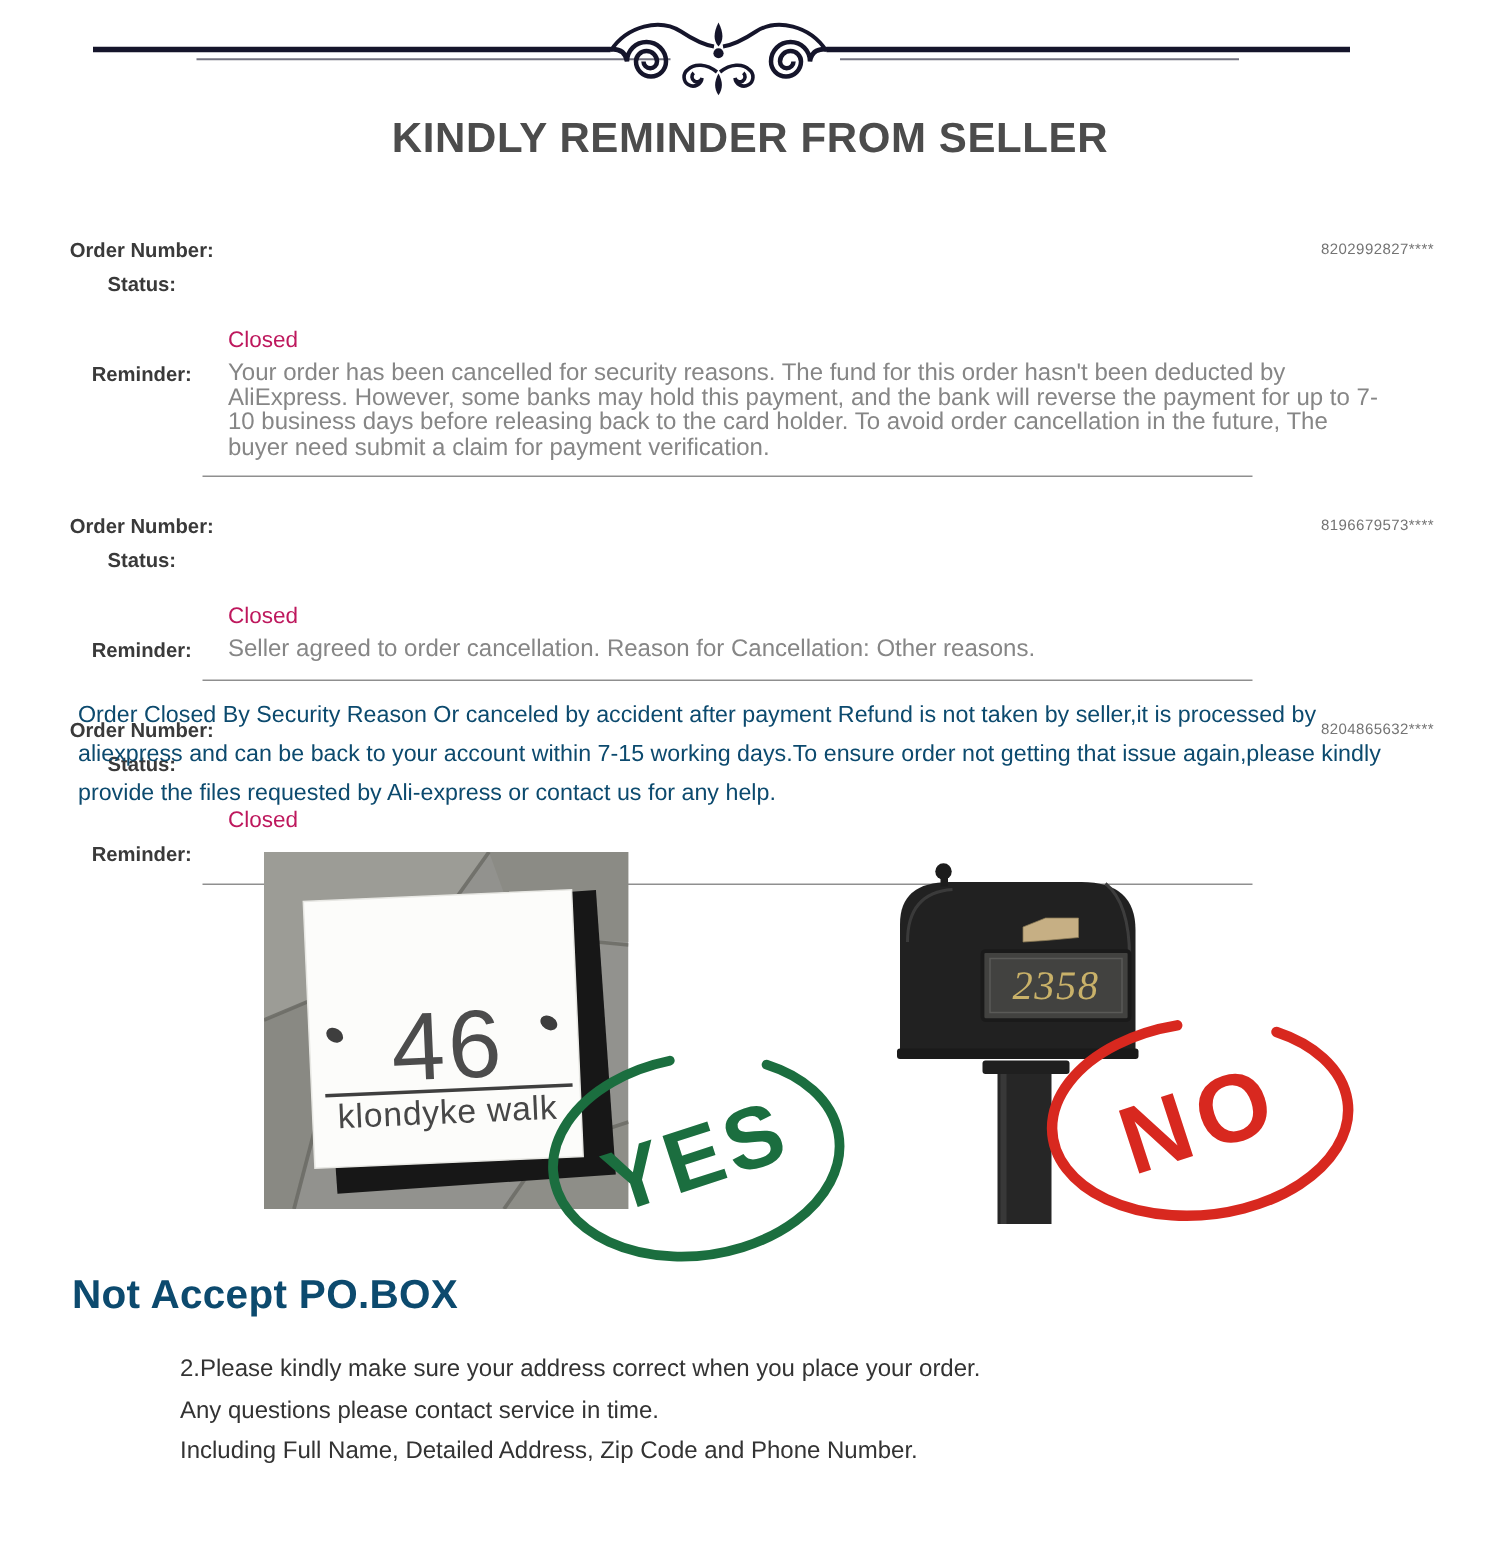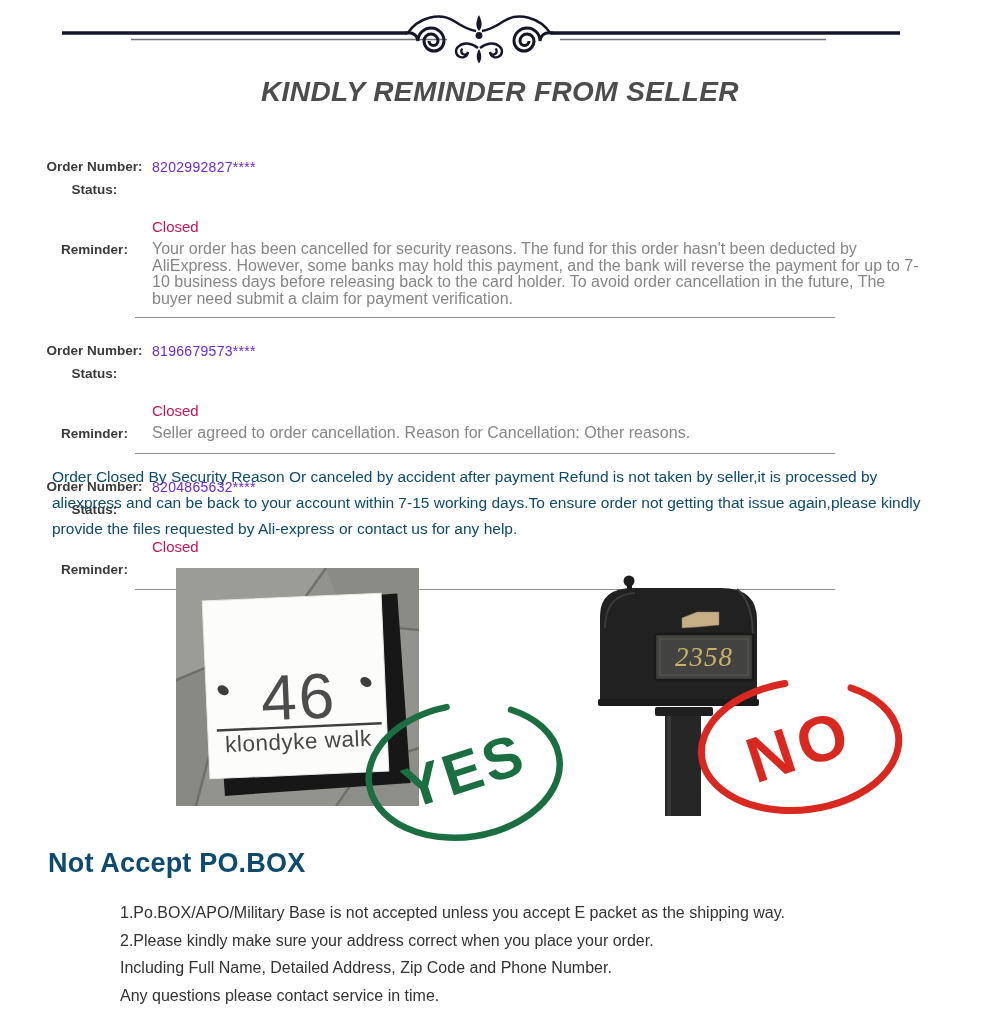--- a/index.html
+++ b/index.html
@@ -5,27 +5,27 @@
   html,body { margin:0; padding:0; background:#ffffff; }
   #page {
     position:relative; width:1000px; height:1036px; background:#ffffff;
     overflow:hidden; font-family:"Liberation Sans", sans-serif;
   }
   
   #divider { position:absolute; top:0; left:0; }
   
   #title {
     position:absolute; top:76px; left:0; width:1000px; text-align:center;
-    font-size:28px; font-weight:700; letter-spacing:0.4px; color:#4c4c4c; margin:0;font-style:italic;
+    font-size:28px; font-weight:700; letter-spacing:0.4px; color:#4c4c4c; margin:0;
   }
   
   #orders { position:absolute; top:150px; left:44px; width:912px; }
   .order-block { display:grid; grid-template-columns:101px 1fr; column-gap:7px; row-gap:5px; padding-top:8px; }
   .o-label { text-align:center; font-size:13.5px; font-weight:700; color:#3a3a3a; line-height:18px; }
-  .o-number { font-size:14px; color:#6d28d9; line-height:18px; letter-spacing:0.3px; }
+  .o-number { font-size:10px; color:#737373; line-height:18px; letter-spacing:0.3px;text-align:right; }
   .o-status { font-size:15px; color:#be185d; line-height:18px;margin-top:37px; }
   .o-reminder { font-size:16px; color:#868686; line-height:16.5px; max-width:768px; }
   .sep { border:none; border-top:1px solid #8f8f8f; width:700px; margin:10px 0 16px 91px; }
   
   #intro {
     position:absolute; top:464px; left:52px; width:895px;
     font-size:15.5px; line-height:26px; color:#0c4a6e;
   }
   
   #images { position:absolute; top:560px; left:0; width:1000px; height:300px; }
@@ -166,20 +166,19 @@
         <path d="M 56.8 -52.4 A 99 64 0 1 1 -8.6 -63.7" fill="none" stroke="#d8281f" stroke-width="7" stroke-linecap="round"></path>
         <text transform="rotate(-12)" x="0" y="22" text-anchor="middle" font-family="Liberation Sans, sans-serif" font-weight="bold" font-size="64" letter-spacing="6" fill="#d8281f">NO</text>
       </g>
     </svg>
 
   </div>
 
   <div id="pobox">
     <h2 id="pobox-heading">Not Accept PO.BOX</h2>
     <div id="pobox-lines">
-      <div class="pobox-line">1.Po.BOX/APO/Military Base is not accepted unless you accept E packet as the shipping way.</div>
       <div class="pobox-line">2.Please kindly make sure your address correct when you place your order.</div>
+      <div class="pobox-line">Any questions please contact service in time.</div>
       <div class="pobox-line">Including Full Name, Detailed Address, Zip Code and Phone Number.</div>
-      <div class="pobox-line">Any questions please contact service in time.</div>
     </div>
   </div>
 
 </div>
 
 </body></html>

